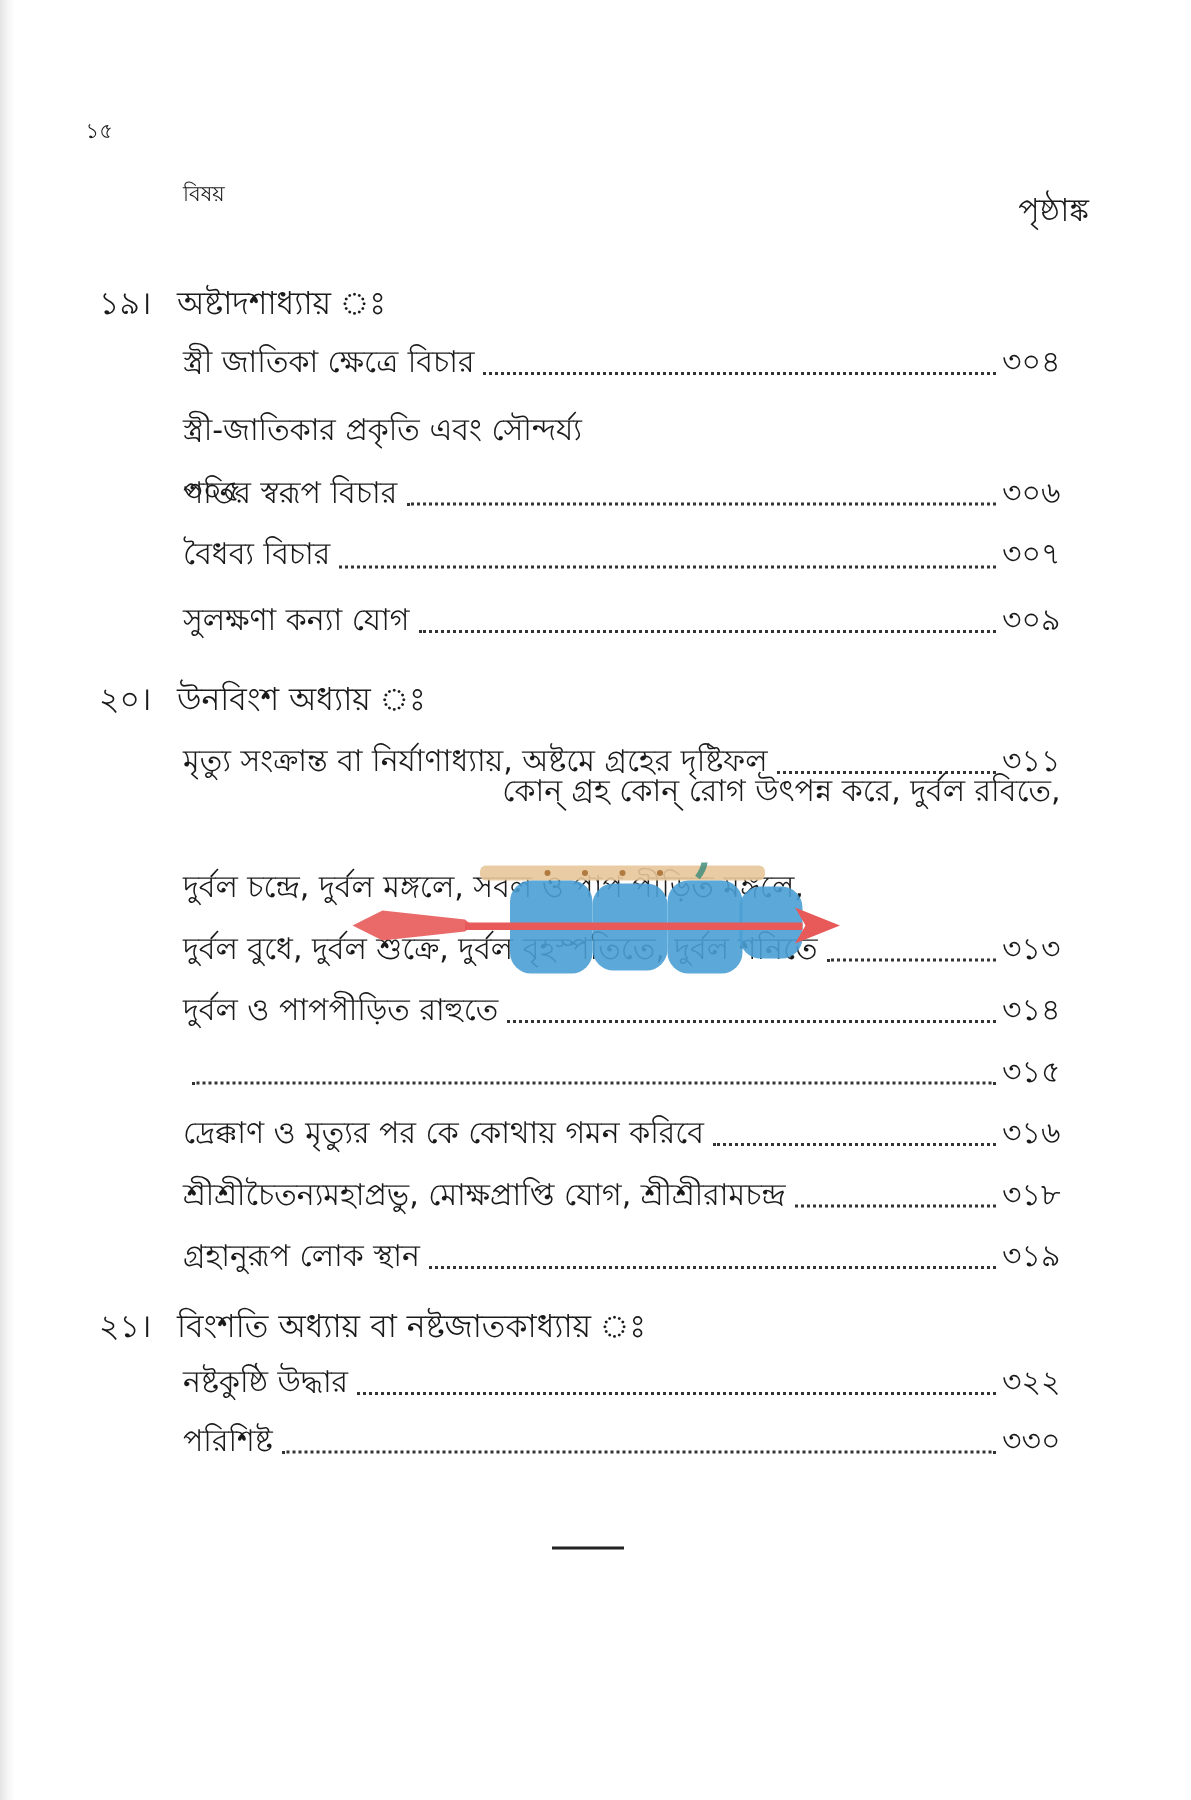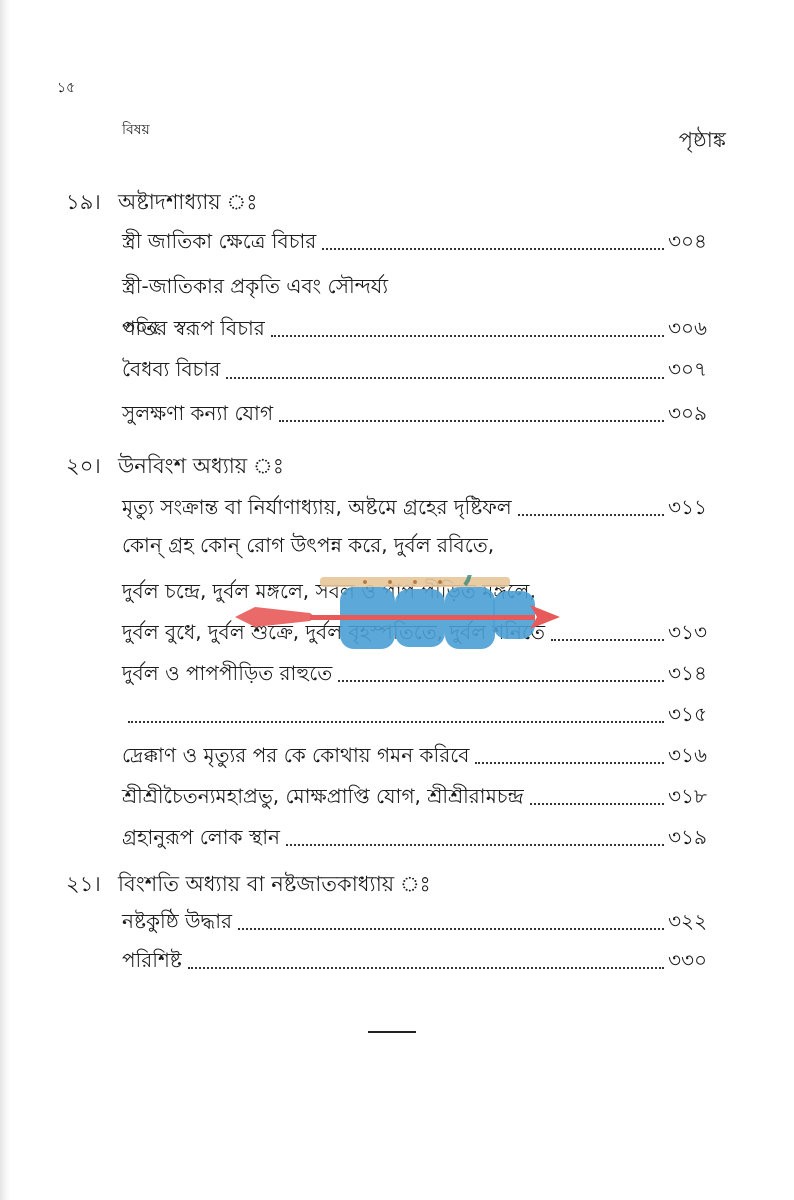--- a/index.html
+++ b/index.html
@@ -127,21 +127,21 @@
 
 <div class="section-head" style="top:450px;">
   <span class="section-num">২০।</span>
   <span>উনবিংশ অধ্যায় ঃ</span>
 </div>
 <div class="entry" style="top:492px;">
   <span class="title">মৃত্যু সংক্রান্ত বা নির্যাণাধ্যায়, অষ্টমে গ্রহের দৃষ্টিফল</span>
   <span class="leader"></span>
   <span class="page">৩১১</span>
 </div>
-<div class="entry no-page" style="top:530px;">
+<div class="entry no-page" style="top:512px;justify-content:flex-end;">
   <span class="title">কোন্ গ্রহ কোন্ রোগ উৎপন্ন করে, দুর্বল রবিতে,</span>
 
 </div>
 <div class="entry no-page" style="top:576px;">
   <span class="title">দুর্বল চন্দ্রে, দুর্বল মঙ্গলে, সবল ও পাপ পীড়িত মঙ্গলে,</span>
 
 </div>
 <div class="entry" style="top:617px;">
   <span class="title">দুর্বল বুধে, দুর্বল শুক্রে, দুর্বল বৃহস্পতিতে, দুর্বল শনিতে</span>
   <span class="leader"></span>

